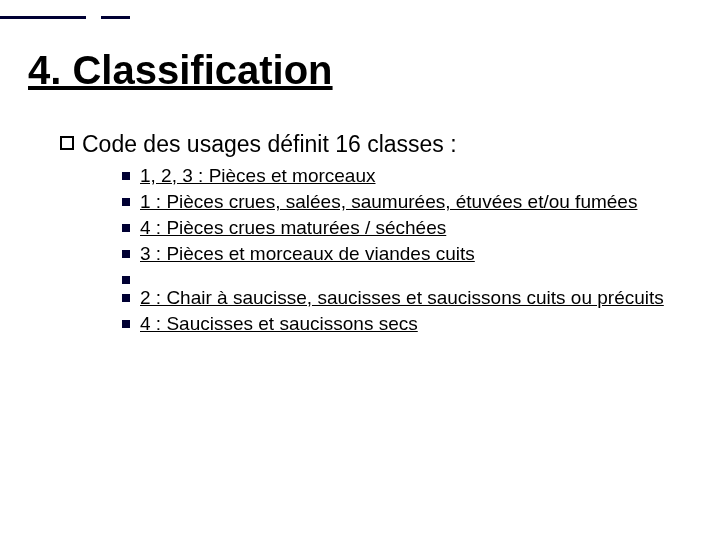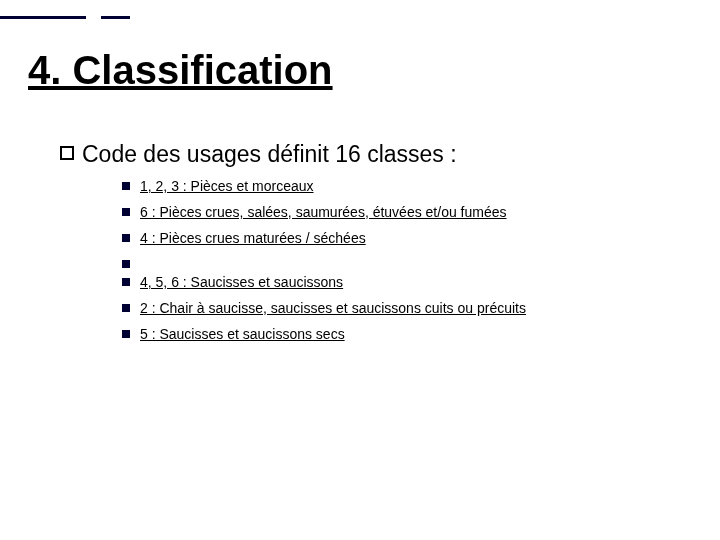--- a/index.html
+++ b/index.html
@@ -34,21 +34,21 @@
     left: 28px;
     top: 48px;
     font-size: 40px;
     font-weight: bold;
     text-decoration: underline;
     color: #000000;
   }
   .body {
     position: absolute;
     left: 60px;
-    top: 140px;
+    top: 130px;
     width: 630px;
   }
   .l1 {
     display: flex;
     align-items: flex-start;
     margin-bottom: 6px;
   }
   .l1 .bullet {
     width: 14px;
     height: 14px;
@@ -72,21 +72,21 @@
   }
   .l2 .bullet {
     width: 8px;
     height: 8px;
     background: #000033;
     flex: 0 0 auto;
     margin-top: 8px;
     margin-right: 10px;
   }
   .l2 .text {
-    font-size: 14px;
+    font-size: 19px;
     line-height: 24px;
     text-decoration: underline;
   }
 </style>
 </head>
 <body>
 
 <div class="slide">
   <div class="deco-line"></div>
 
@@ -98,36 +98,36 @@
       <span class="text">Code des usages définit 16 classes :</span>
     </div>
 
     <div class="l2-list">
       <div class="l2">
         <span class="bullet"></span>
         <span class="text">1, 2, 3 : Pièces et morceaux</span>
       </div>
       <div class="l2">
         <span class="bullet"></span>
-        <span class="text">6 : Pièces crues, salées, saumurées, étuvées et/ou fumées</span>
+        <span class="text">1 : Pièces crues, salées, saumurées, étuvées et/ou fumées</span>
       </div>
       <div class="l2">
         <span class="bullet"></span>
         <span class="text">4 : Pièces crues maturées / séchées</span>
       </div>
       <div class="l2">
         <span class="bullet"></span>
+        <span class="text">3 : Pièces et morceaux de viandes cuits</span>
       </div>
       <div class="l2">
         <span class="bullet"></span>
-        <span class="text">4, 5, 6 : Saucisses et saucissons</span>
       </div>
       <div class="l2">
         <span class="bullet"></span>
         <span class="text">2 : Chair à saucisse, saucisses et saucissons cuits ou précuits</span>
       </div>
       <div class="l2">
         <span class="bullet"></span>
-        <span class="text">5 : Saucisses et saucissons secs</span>
+        <span class="text">4 : Saucisses et saucissons secs</span>
       </div>
     </div>
   </div>
 </div>
 
 </body></html>

